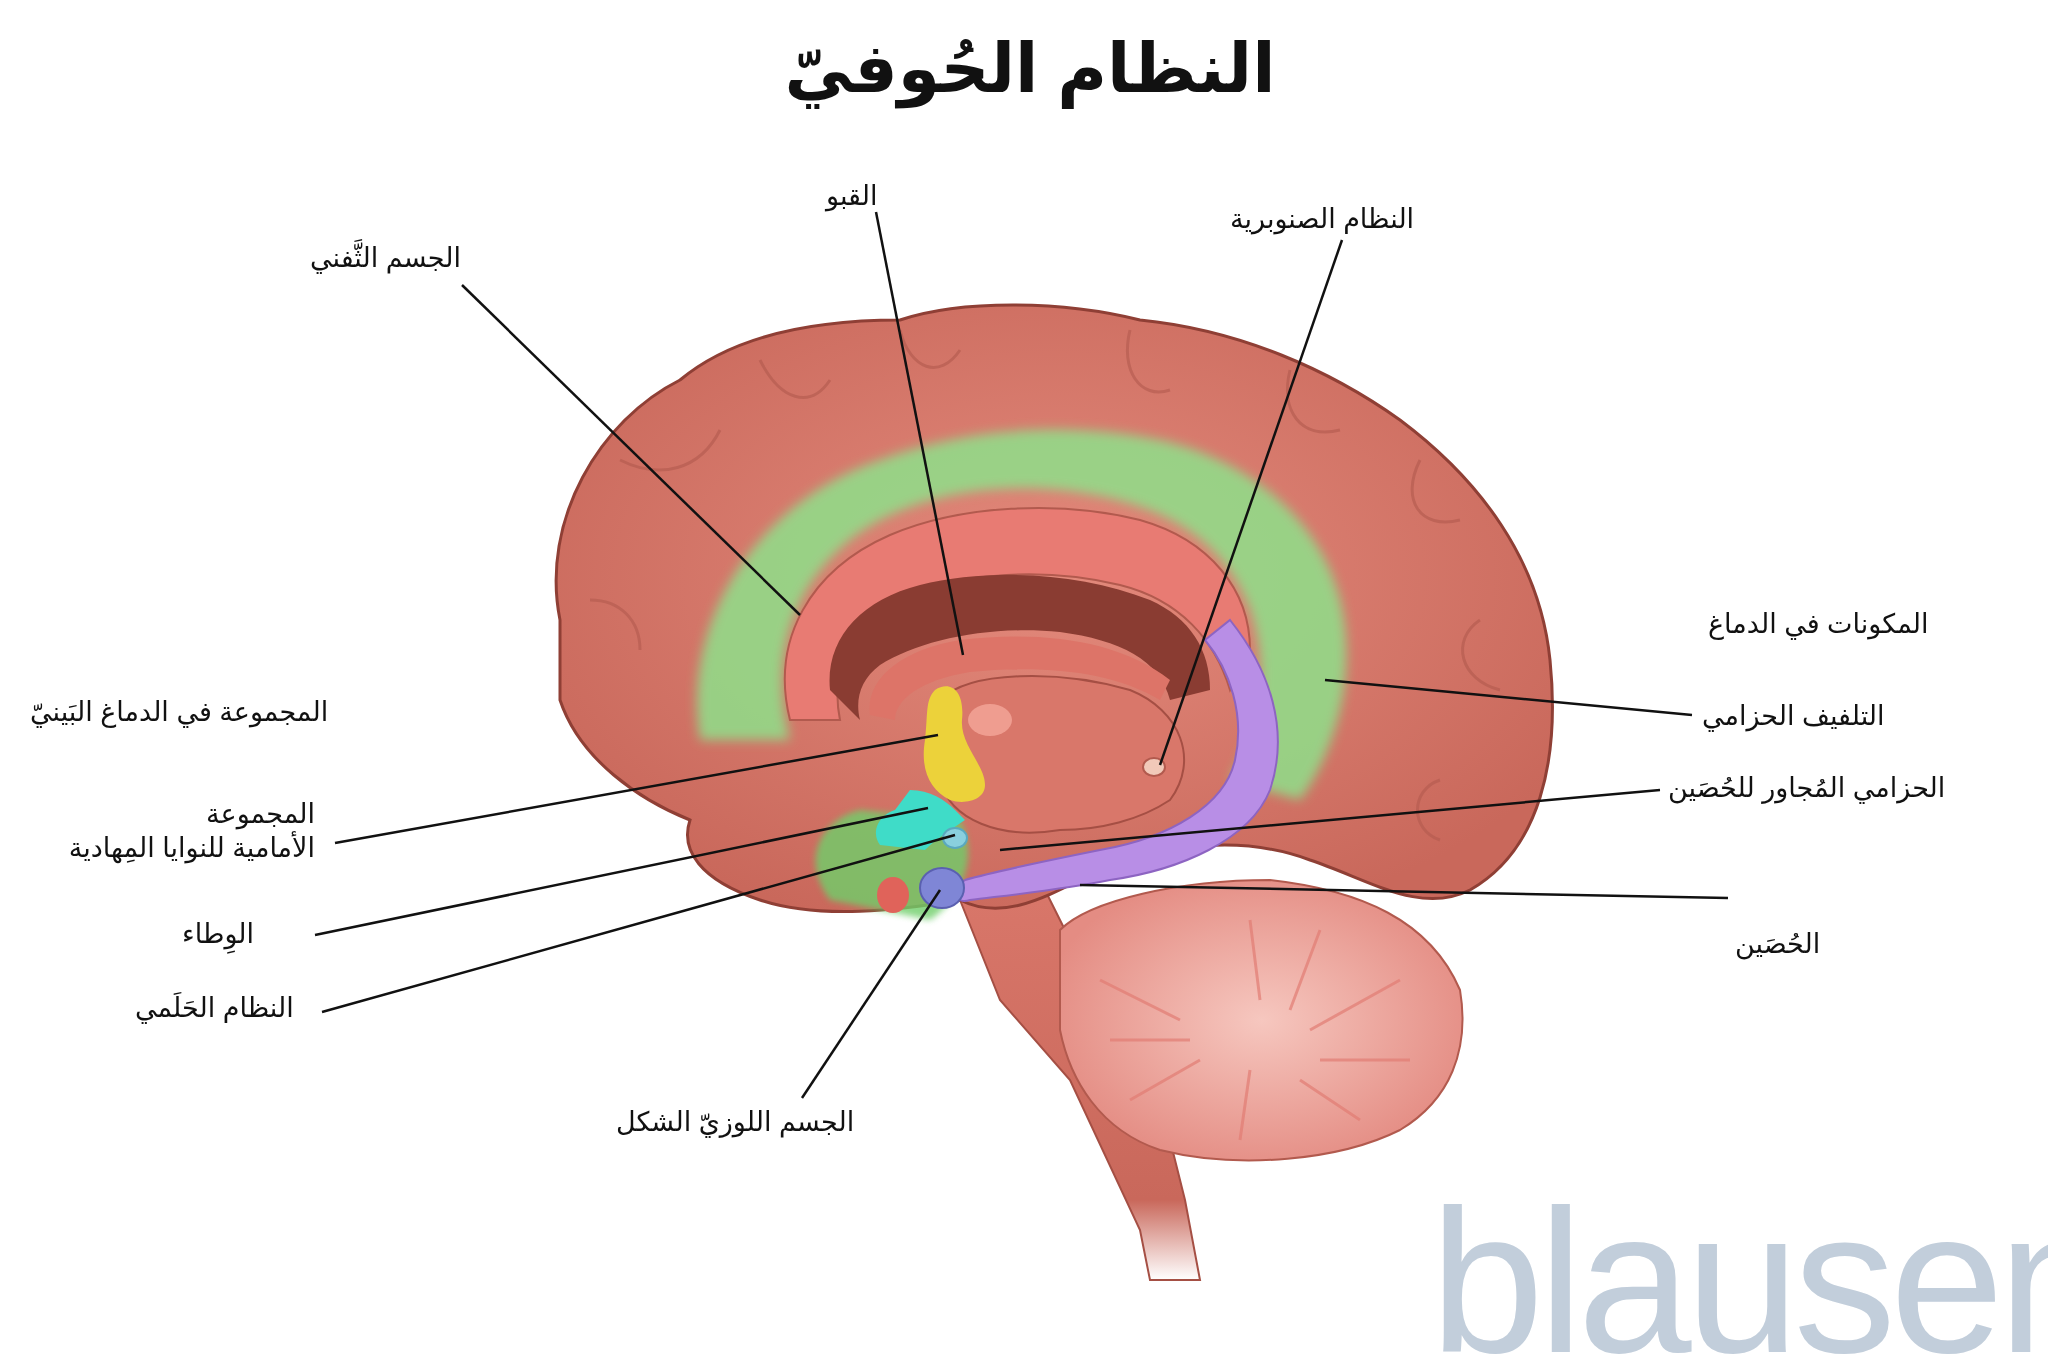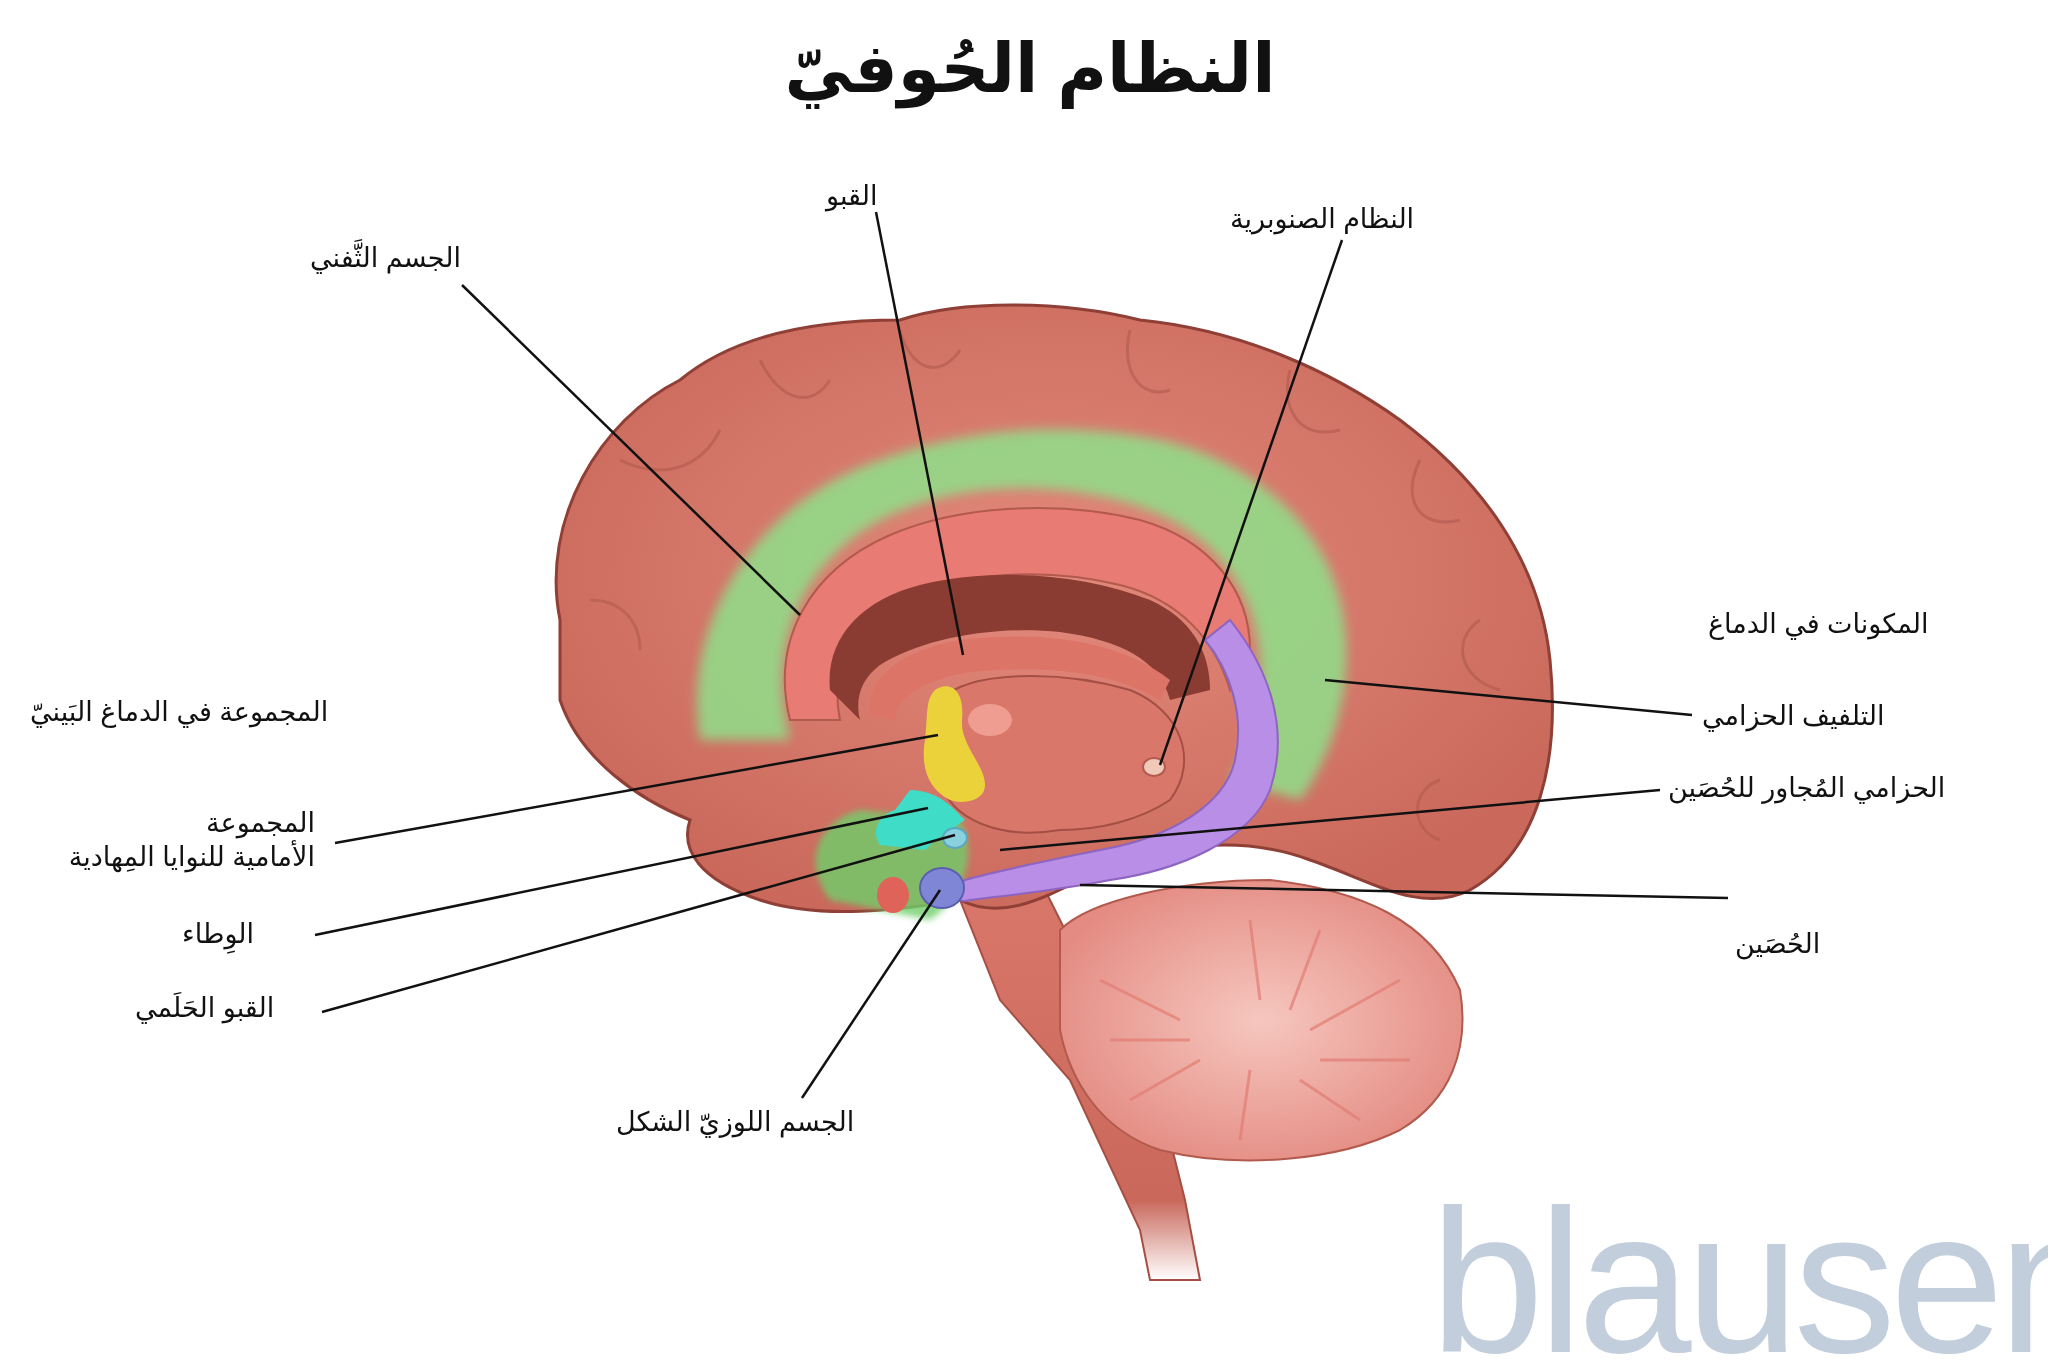--- a/index.html
+++ b/index.html
@@ -111,25 +111,25 @@
 
 <div class="title">النظام الحُوفيّ</div>
 
 <div class="label italic" style="left:30px; top:696px;">المجموعة في الدماغ البَينيّ</div>
 <div class="label italic" style="left:1708px; top:608px;">المكونات في الدماغ</div>
 
 <div class="label" style="left:310px; top:242px;">الجسم الثَّفني</div>
 <div class="label" style="left:826px; top:180px;">القبو</div>
 <div class="label" style="left:1230px; top:203px;">النظام الصنوبرية</div>
 
-<div class="label multi" style="left:20px; top:798px; width:295px;margin-top:9px;">
+<div class="label multi" style="left:20px; top:798px; width:295px;">
   <div>المجموعة</div>
   <div>الأمامية للنوايا المِهادية</div>
 </div>
 <div class="label" style="left:182px; top:918px;">الوِطاء</div>
-<div class="label" style="left:135px; top:992px;">القبو الحَلَمي</div>
+<div class="label" style="left:135px; top:992px;">النظام الحَلَمي</div>
 <div class="label" style="left:616px; top:1106px;">الجسم اللوزيّ الشكل</div>
 
 <div class="label" style="left:1702px; top:700px;">التلفيف الحزامي</div>
 <div class="label" style="left:1668px; top:772px;">الحزامي المُجاور للحُصَين</div>
 <div class="label" style="left:1735px; top:928px;">الحُصَين</div>
 
 <div class="brand">blausen</div>
 
 </body></html>

